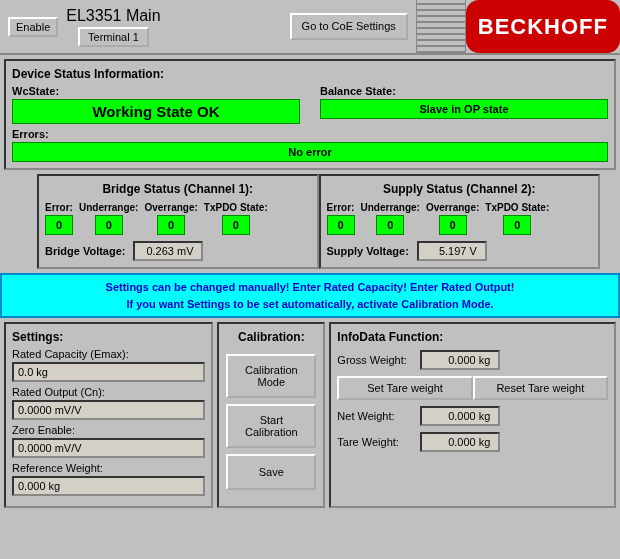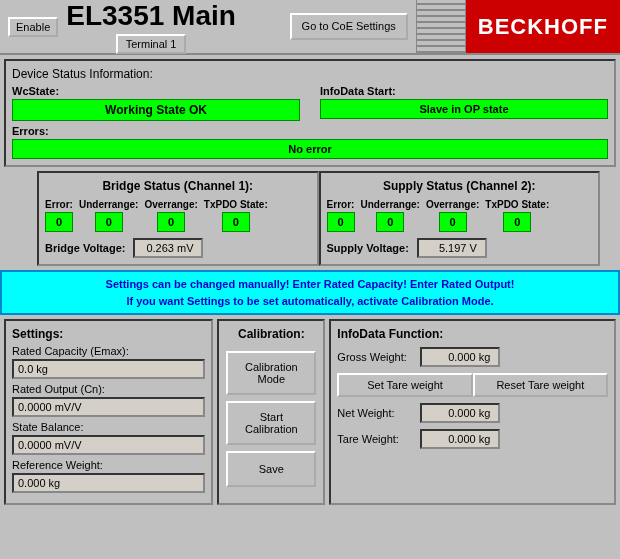--- a/index.html
+++ b/index.html
@@ -28,22 +28,22 @@
       flex: 1;
     }
     .enable-btn {
       background: #c0c0c0;
       border: 2px outset #fff;
       padding: 2px 6px;
       font-size: 11px;
       cursor: pointer;
     }
     .main-title {
-      font-size: 28px;
-      font-weight: bold;
+      font-size: 16px;
+      font-weight: normal;
     }
     .terminal-btn {
       background: #c0c0c0;
       border: 2px outset #fff;
       padding: 2px 8px;
       font-size: 11px;
       cursor: pointer;
       margin-top: 2px;
     }
     .header-center {
@@ -69,30 +69,31 @@
       );
       border-left: 1px solid #888;
       border-right: 1px solid #888;
     }
     .header-logo {
       background: #cc0000;
       display: flex;
       align-items: center;
       justify-content: center;
       padding: 4px 12px;
+      border-radius: 13px;
     }
     .logo-text {
       color: white;
       font-size: 22px;
       font-weight: bold;
       letter-spacing: 1px;
     }
 
     .section-title {
-      font-weight: normal;
+      font-weight: bold;
       font-size: 12px;
       margin-bottom: 4px;
     }
 
     
     .status-section {
       margin: 4px;
       border: 2px inset #888;
       background: #c0c0c0;
       padding: 6px;
@@ -109,21 +110,21 @@
     }
     .status-label {
       font-weight: bold;
       font-size: 11px;
       margin-bottom: 2px;
     }
     .green-btn {
       background: #00ff00;
       border: 1px solid #008800;
       padding: 3px 8px;
-      font-size: 12px;
+      font-size: 15px;
       font-weight: bold;
       text-align: center;
       color: #000;
     }
     .green-btn-wide {
       background: #00ff00;
       border: 1px solid #008800;
       padding: 3px 8px;
       font-size: 11px;
       font-weight: bold;
@@ -339,21 +340,21 @@
 </div>
 
 <div class="status-section">
   <div class="section-title">Device Status Information:</div>
   <div class="status-row">
     <div class="status-col">
       <span class="status-label">WcState:</span>
       <div class="green-btn">Working State OK</div>
     </div>
     <div class="status-col">
-      <span class="status-label">InfoData Start:</span>
+      <span class="status-label">Balance State:</span>
       <div class="green-btn-wide">Slave in OP state</div>
     </div>
   </div>
   <div class="error-row">
     <span class="status-label">Errors:</span>
     <div class="green-btn-wide">No error</div>
   </div>
 </div>
 
 <div class="channels-row">
@@ -422,21 +423,21 @@
     <div class="settings-title">Settings:</div>
     <div class="settings-field">
       <div class="settings-field-label">Rated Capacity (Emax):</div>
       <input class="settings-input" type="text" value="0.0 kg" style="">
     </div>
     <div class="settings-field">
       <div class="settings-field-label">Rated Output (Cn):</div>
       <input class="settings-input" type="text" value="0.0000 mV/V" style="">
     </div>
     <div class="settings-field">
-      <div class="settings-field-label">State Balance:</div>
+      <div class="settings-field-label">Zero Enable:</div>
       <input class="settings-input" type="text" value="0.0000 mV/V" style="">
     </div>
     <div class="settings-field">
       <div class="settings-field-label">Reference Weight:</div>
       <input class="settings-input" type="text" value="0.000 kg" style="">
     </div>
   </div>
 
   <div class="calibration-box">
     <div class="calibration-title">Calibration:</div>

